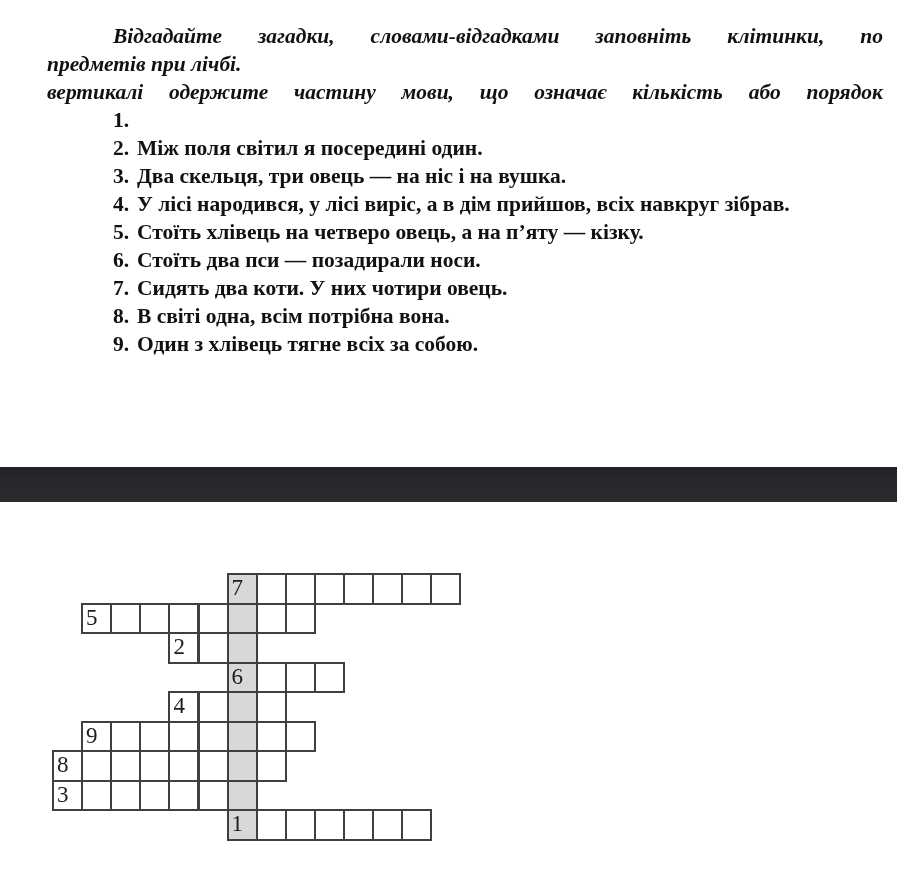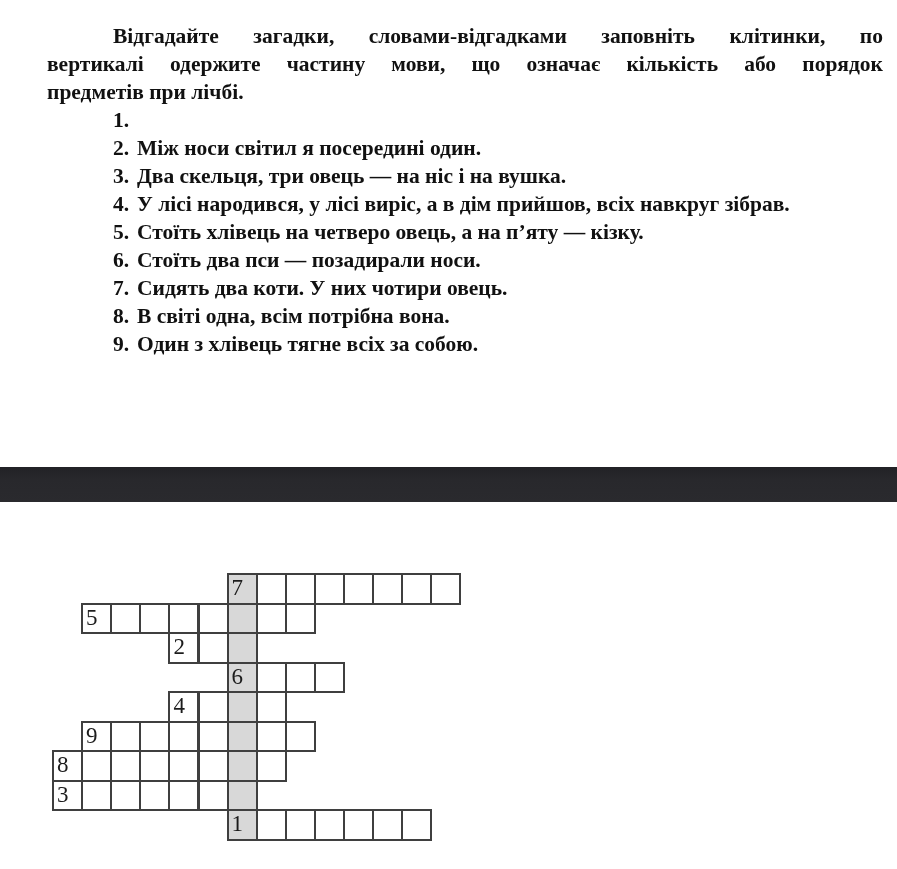--- a/index.html
+++ b/index.html
@@ -17,21 +17,21 @@
 
   
   .textblock {
     position: absolute;
     left: 47px; top: 22px;
     width: 836px;
     font-size: 21.5px;
     line-height: 28px;
     font-weight: bold;
   }
-  .intro { }
+  .intro { font-style: italic; }
   .intro .line.indent { text-indent: 66px; }
   .line.just {
     text-align: justify;
     text-align-last: justify;
   }
   .riddle-list { margin-left: 66px; font-style: normal; }
   .item { display: flex; }
   .item .num {
     flex: 0 0 24px;
     width: 24px;
@@ -70,33 +70,33 @@
   }
 </style>
 </head>
 <body>
 
 <div class="canvas">
 
   <div class="textblock">
     <div class="intro">
         <div class="line indent just">Відгадайте загадки, словами-відгадками заповніть клітинки, по</div>
+        <div class="line">предметів при лічбі.</div>
         <div class="line just">вертикалі одержите частину мови, що означає кількість або порядок</div>
-        <div class="line">предметів при лічбі.</div>
       </div>
     <div class="riddle-list">
         <div class="item">
           <div class="num">1.</div>
           <div class="itext">
           </div>
         </div>
         <div class="item">
           <div class="num">2.</div>
           <div class="itext">
-            <div class="line">Між носи світил я посередині один.</div>
+            <div class="line">Між поля світил я посередині один.</div>
           </div>
         </div>
         <div class="item">
           <div class="num">3.</div>
           <div class="itext">
             <div class="line">Два скельця, три овець — на ніс і на вушка.</div>
           </div>
         </div>
         <div class="item">
           <div class="num">4.</div>

